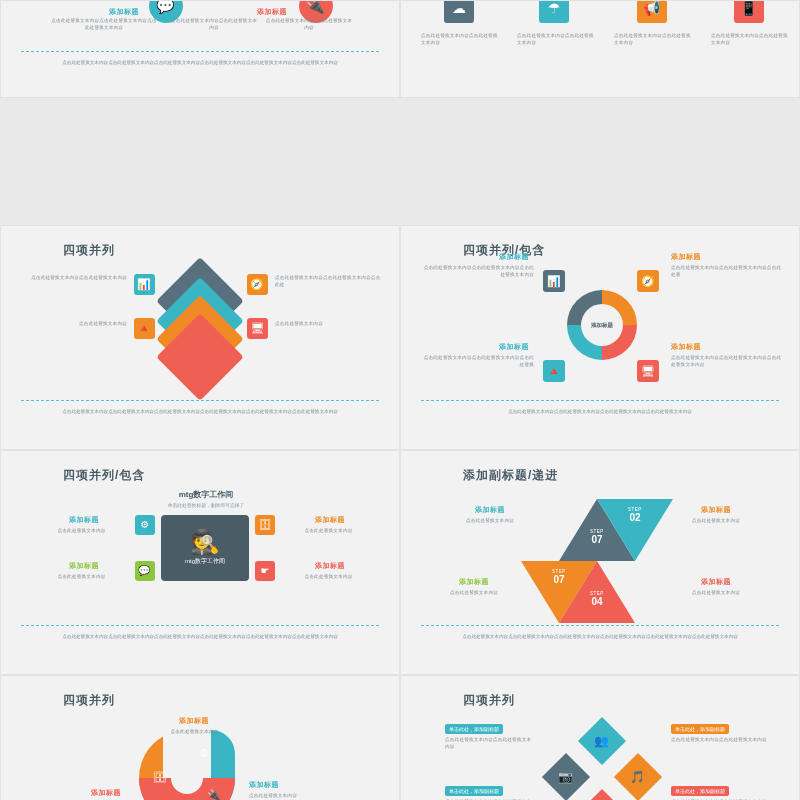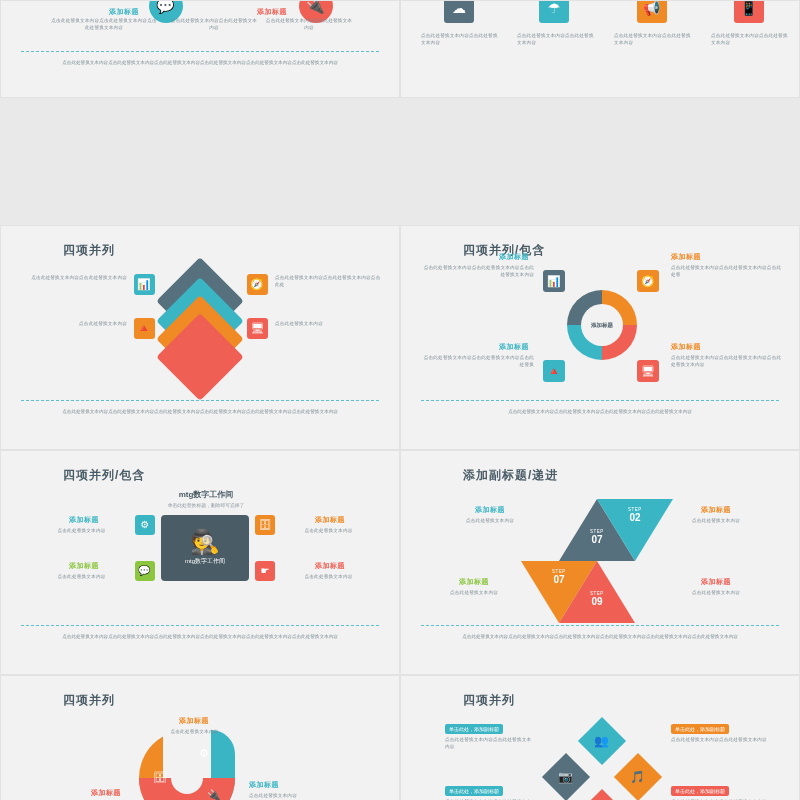--- a/index.html
+++ b/index.html
@@ -200,21 +200,21 @@
       <div style="position:absolute;left:204px;top:50px;width:44px;text-align:center;color:#fff;">
         <div style="font-size:4.5px;letter-spacing:.5px;">STEP</div>
         <div style="font-size:10px;font-weight:bold;">02</div>
       </div>
       <div style="position:absolute;left:128px;top:112px;width:44px;text-align:center;color:#fff;">
         <div style="font-size:4.5px;letter-spacing:.5px;">STEP</div>
         <div style="font-size:10px;font-weight:bold;">07</div>
       </div>
       <div style="position:absolute;left:166px;top:134px;width:44px;text-align:center;color:#fff;">
         <div style="font-size:4.5px;letter-spacing:.5px;">STEP</div>
-        <div style="font-size:10px;font-weight:bold;">09</div>
+        <div style="font-size:10px;font-weight:bold;">04</div>
       </div>
 
       <div class="hd teal" style="position:absolute;left:36px;top:48px;width:90px;text-align:center;">添加标题</div>
       <div class="cap center" style="position:absolute;left:36px;top:60px;width:90px;">点击此处替换文本内容</div>
       <div class="hd orange" style="position:absolute;left:262px;top:48px;width:90px;text-align:center;">添加标题</div>
       <div class="cap center" style="position:absolute;left:262px;top:60px;width:90px;">点击此处替换文本内容</div>
       <div class="hd green" style="position:absolute;left:20px;top:120px;width:90px;text-align:center;">添加标题</div>
       <div class="cap center" style="position:absolute;left:20px;top:132px;width:90px;">点击此处替换文本内容</div>
       <div class="hd red" style="position:absolute;left:262px;top:120px;width:90px;text-align:center;">添加标题</div>
       <div class="cap center" style="position:absolute;left:262px;top:132px;width:90px;">点击此处替换文本内容</div>

